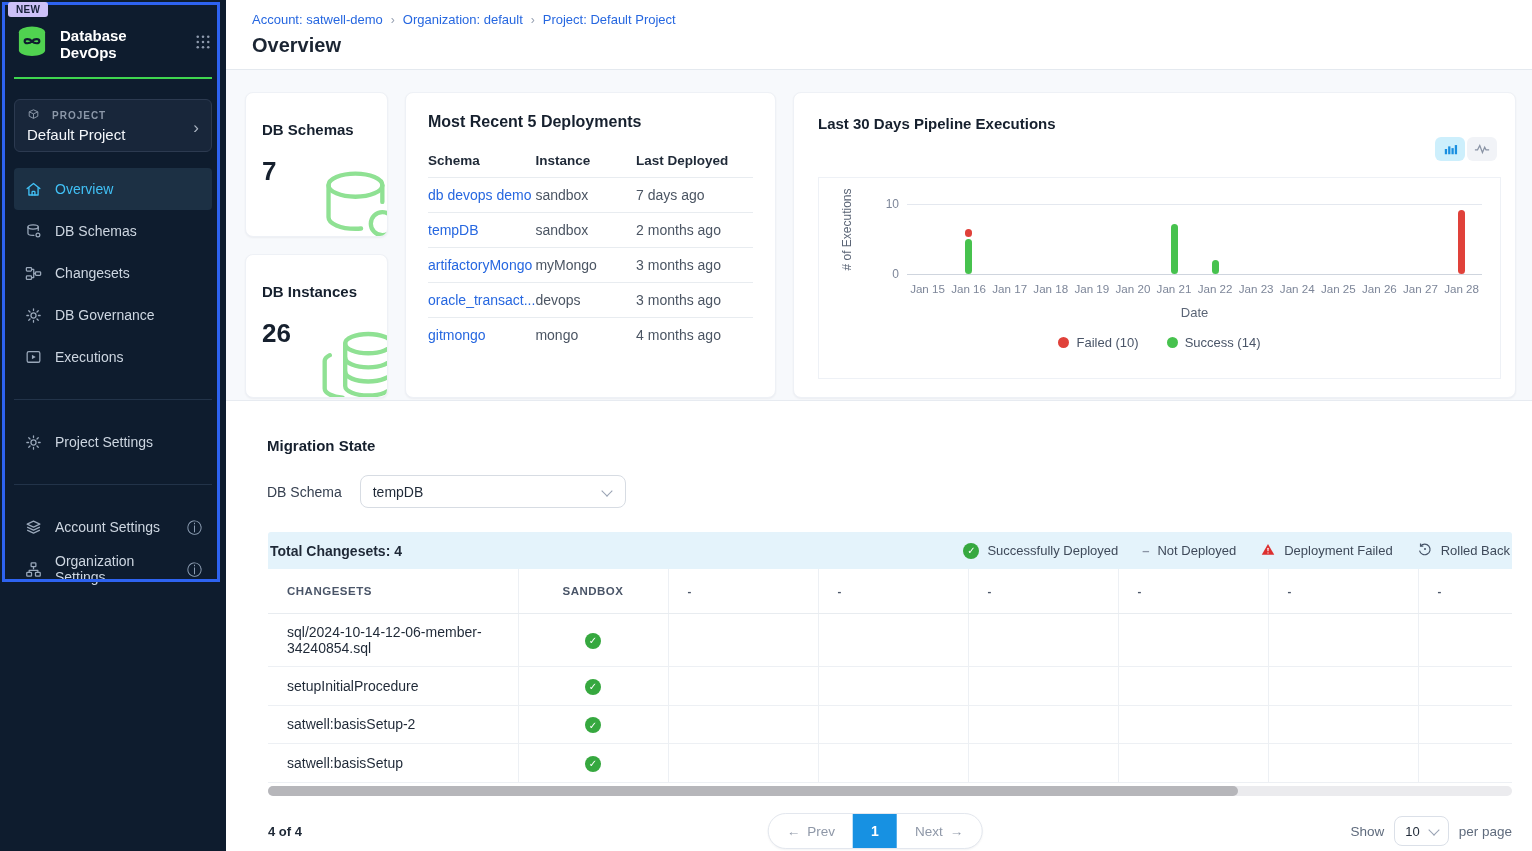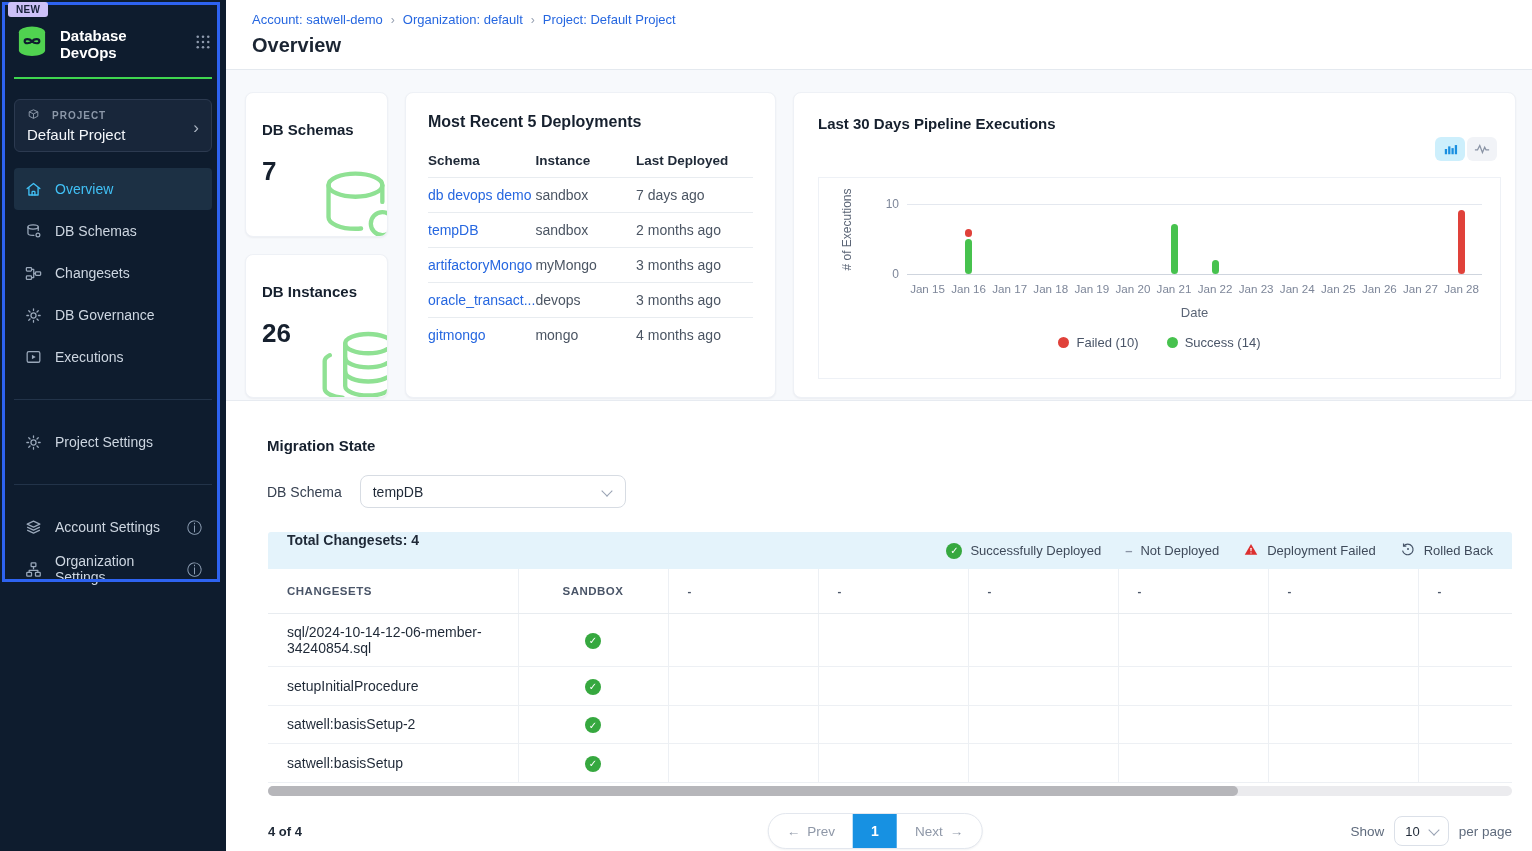--- a/index.html
+++ b/index.html
@@ -94,22 +94,22 @@
   .mig-title { position:absolute; left:41px; top:36px; font-size:15px; font-weight:bold; color:#16202e; }
   .schema-row { position:absolute; left:41px; top:74px; display:flex; align-items:center; gap:18px; }
   .schema-lab { font-size:14px; color:#374151; }
   .select { width:266px; height:33px; border:1px solid #d7dce3; border-radius:8px;
     background:#fff; display:flex; align-items:center; padding:0 12px; font-size:14px;
     color:#1f2937; cursor:pointer; position:relative; }
   .chev-down { width:8px; height:8px; border-right:1.5px solid #98a2b3;
     border-bottom:1.5px solid #98a2b3; transform:rotate(45deg); position:absolute; right:14px; top:11px; }
 
   .cs-wrap { position:absolute; left:42px; top:131px; width:1244px; overflow:hidden; }
-  .cs-header { height:37px; background:#e4f3fb; display:flex; 
-    padding:0 19px; border-radius:3px 3px 0 0; }
+  .cs-header { height:37px; background:#e4f3fb; display:flex; align-items:center;
+    padding:0 2px; border-radius:3px 3px 0 0; }
   .cs-total { font-size:14px; font-weight:bold; color:#1f2937; }
   .cs-legend { margin-left:auto; display:flex; gap:24px; font-size:13px; color:#3f4a5a; align-items:center; }
   .cs-lg { display:flex; align-items:center; gap:8px; }
   .check-circle { width:16px; height:16px; border-radius:50%; background:#36a83f; color:#fff;
     font-size:10px; display:inline-flex; align-items:center; justify-content:center; }
   .nd-dash { color:#8a94a5; font-weight:bold; }
   .cs-table { table-layout:fixed; width:1300px; border-collapse:collapse; }
   .cs-table th { height:35px; font-size:11.5px; font-weight:bold; color:#4a5568;
     letter-spacing:.5px; text-align:left; padding:16px 19px; border-right:1px solid #edf0f4;
     border-bottom:1px solid #e8ecf0; background:#fff; }

